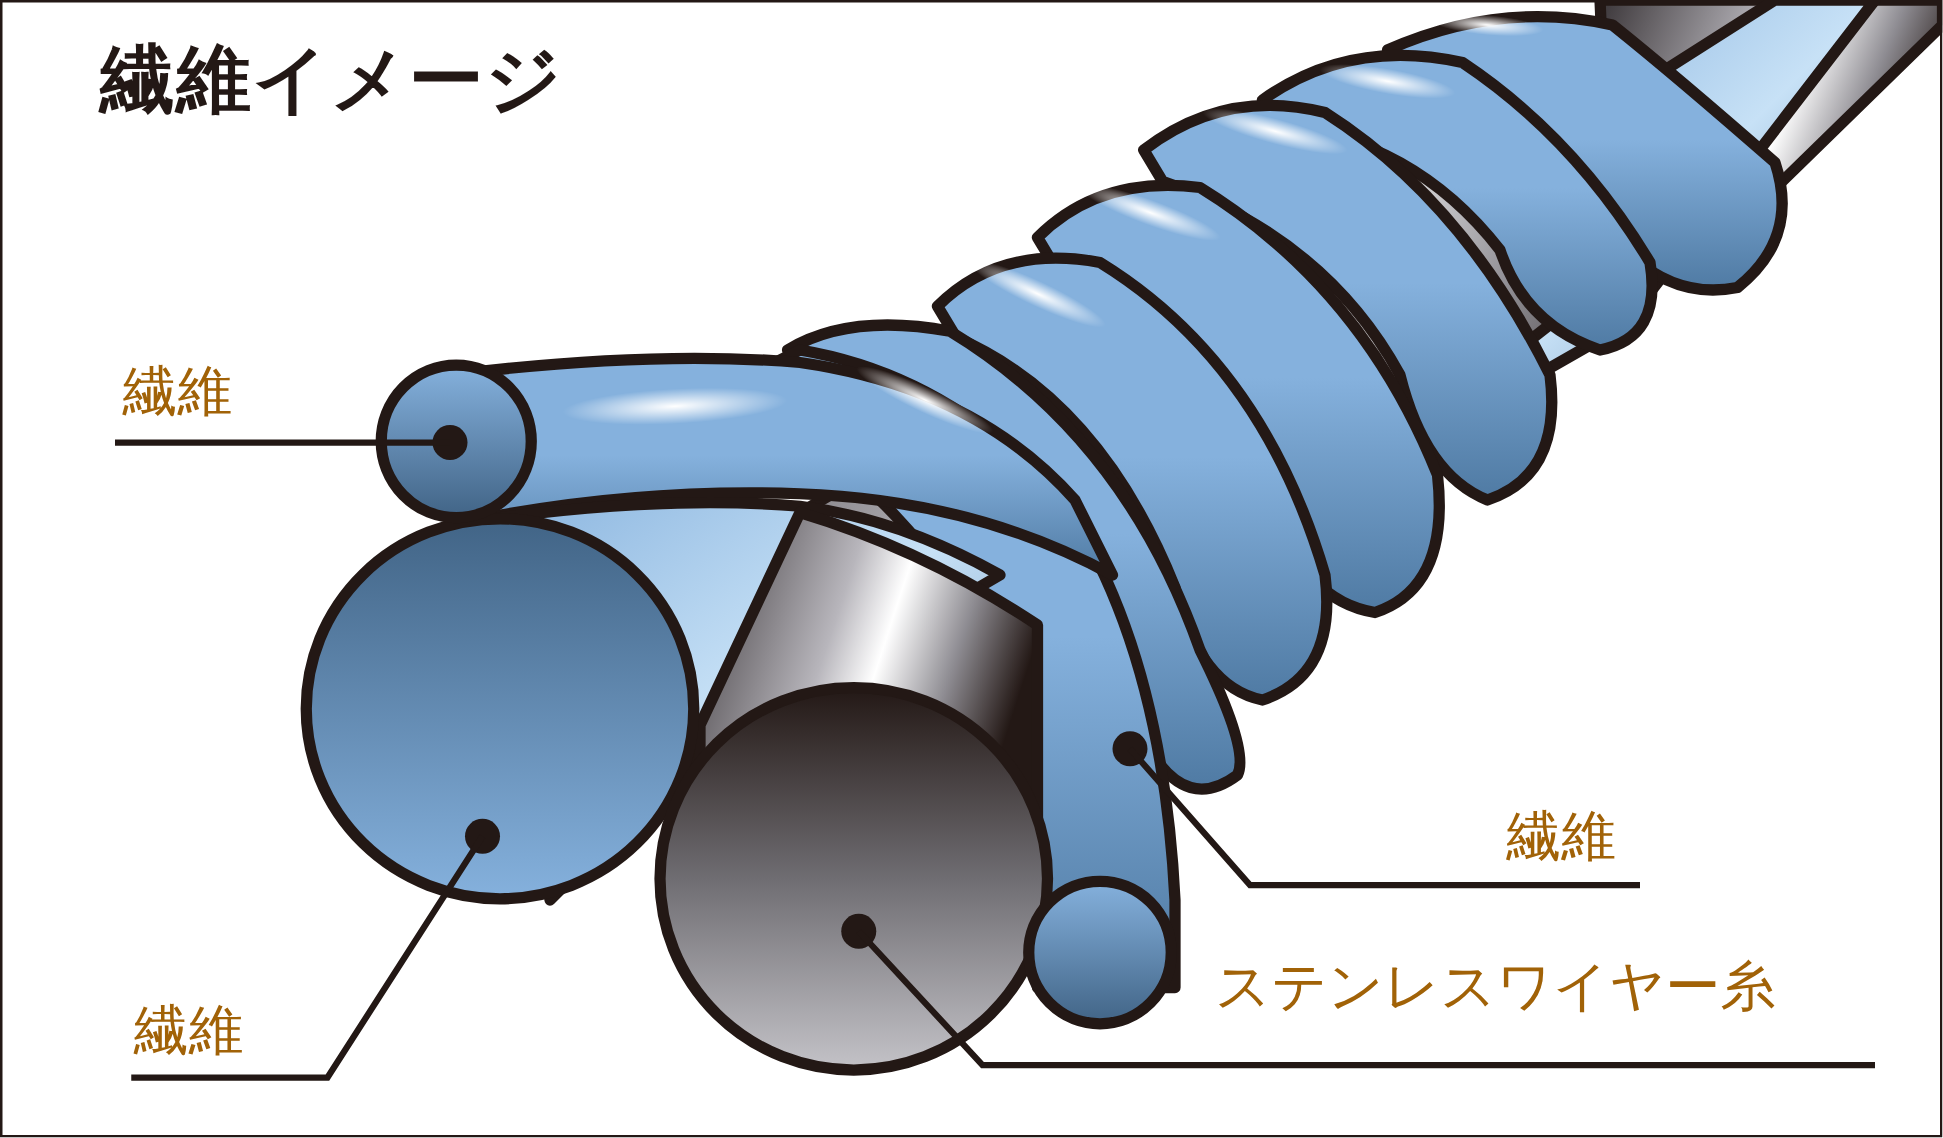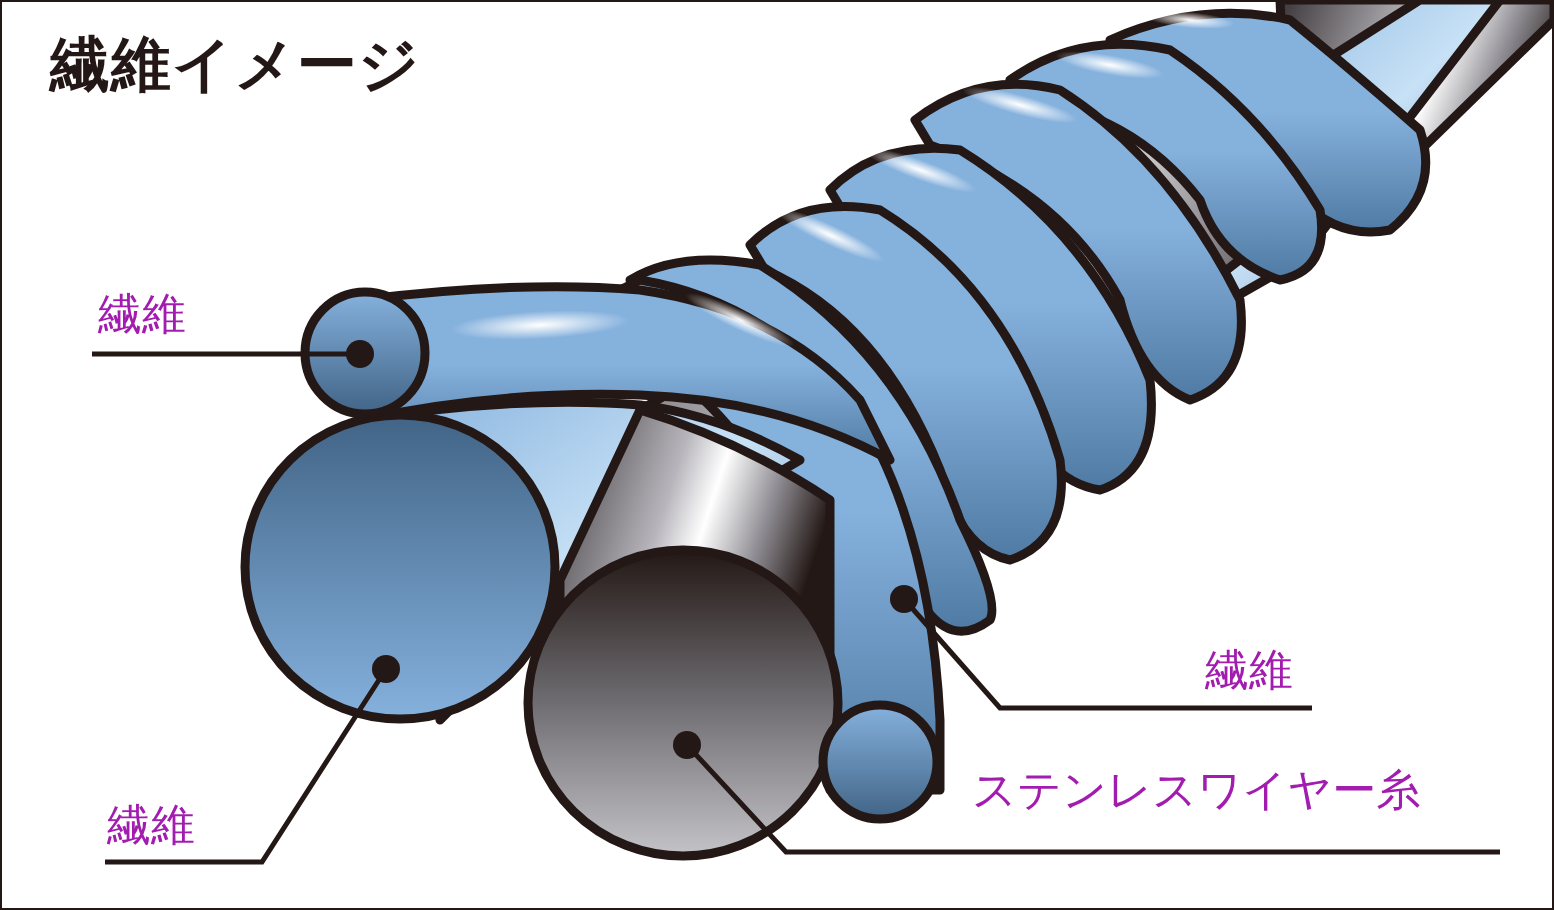--- a/index.html
+++ b/index.html
@@ -1,22 +1,22 @@
 <!DOCTYPE html>
 <html><head>
   <meta charset="utf-8">
   <style>
     html, body { margin: 0; padding: 0; background: #ffffff; }
     body { width: 1554px; height: 910px; overflow: hidden; position: relative;
            font-family: "DejaVu Sans", "Liberation Sans", sans-serif; }
     .frame { position: absolute; left: 0; top: 0; width: 1550px; height: 906px;
              border: 2px solid #231815; background: #ffffff; box-sizing: content-box; }
-    .title { position: absolute; left: 50px; top: 34px; font-size: 60px; font-weight: bold;
+    .title { position: absolute; left: 80px; top: 34px; font-size: 60px; font-weight: bold;
              color: #231815; letter-spacing: 1px; line-height: 1; }
-    .label { position: absolute; font-size: 44px; color: #a21caf; line-height: 1; }
+    .label { position: absolute; font-size: 44px; color: #a16207; line-height: 1; }
     svg.art { position: absolute; left: 0; top: 0; }
     .leader { stroke: #231815; stroke-width: 5; fill: none; }
   </style>
 </head>
 <body>
 
 <div class="frame"></div>
 
 <svg class="art" width="1554" height="910" viewBox="0 0 1554 910">
   <defs>

